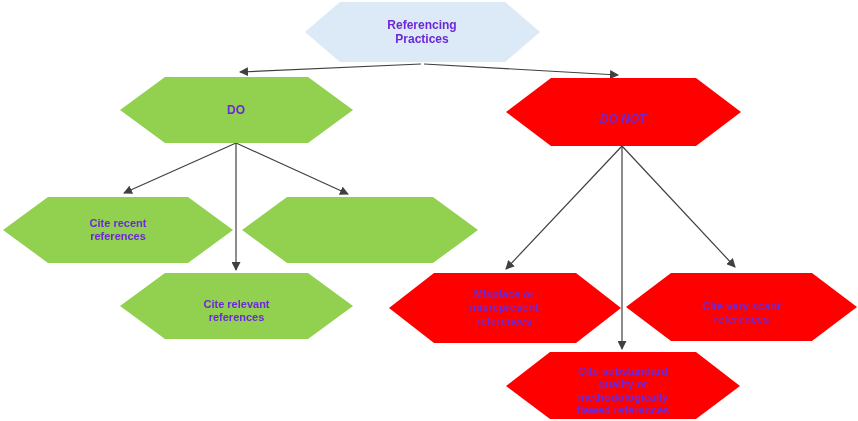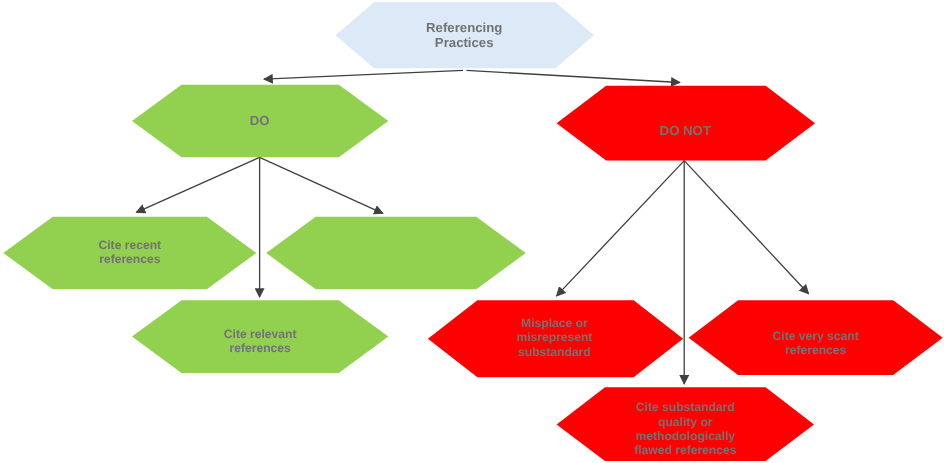--- a/index.html
+++ b/index.html
@@ -22,31 +22,31 @@
     width: 858px;
     height: 421px;
   }
   .node-label {
     position: absolute;
     display: flex;
     align-items: center;
     justify-content: center;
     text-align: center;
     font-weight: 700;
-    color: #737373;
+    color: #6d28d9;
     line-height: 1.2;
     pointer-events: none;
   }
   .fs12 { font-size: 12px; }
   .fs11 { font-size: 11px; }
 
   
   .lbl-root        { left: 364px; top: 2px;   width: 116px; height: 60px; }
   .lbl-do          { left: 186px; top: 77px;  width: 100px; height: 66px; }
-  .lbl-do-not      { left: 573px; top: 78px;  width: 100px; height: 82px; }
+  .lbl-do-not      { left: 573px; top: 78px;  width: 100px; height: 82px; font-style: italic; }
   .lbl-recent      { left: 72px;  top: 197px; width: 92px;  height: 66px; text-align: center; }
   .lbl-key         { left: 314px; top: 197px; width: 92px;  height: 66px; }
   .lbl-relevant    { left: 190px; top: 273px; width: 93px;  height: 76px; }
   .lbl-misplace    { left: 459px; top: 273px; width: 90px;  height: 70px; }
   .lbl-scant       { left: 694px; top: 273px; width: 95px;  height: 80px; }
   .lbl-substandard { left: 568px; top: 352px; width: 110px; height: 78px; }
 </style>
 </head>
 <body>
 
@@ -79,17 +79,17 @@
     <polygon points="389,308 434,273 576,273 621,308 576,343 434,343" fill="#ff0000"></polygon>
     <polygon points="626,307 671,273 812,273 857,307 812,341 671,341" fill="#ff0000"></polygon>
     <polygon points="506,386 550,352 696,352 740,386 696,419 550,419" fill="#ff0000"></polygon>
   </svg>
 
   <div class="node-label fs12 lbl-root">Referencing Practices</div>
   <div class="node-label fs12 lbl-do">DO</div>
   <div class="node-label fs12 lbl-do-not">DO NOT</div>
   <div class="node-label fs11 lbl-recent">Cite recent references</div>
   <div class="node-label fs11 lbl-relevant">Cite relevant references</div>
-  <div class="node-label fs11 lbl-misplace">Misplace or misrepresent substandard</div>
+  <div class="node-label fs11 lbl-misplace">Misplace or misrepresent references</div>
   <div class="node-label fs11 lbl-scant">Cite very scant references</div>
   <div class="node-label fs11 lbl-substandard">Cite substandard quality or methodologically flawed references</div>
 
 </div>
 
 </body></html>

